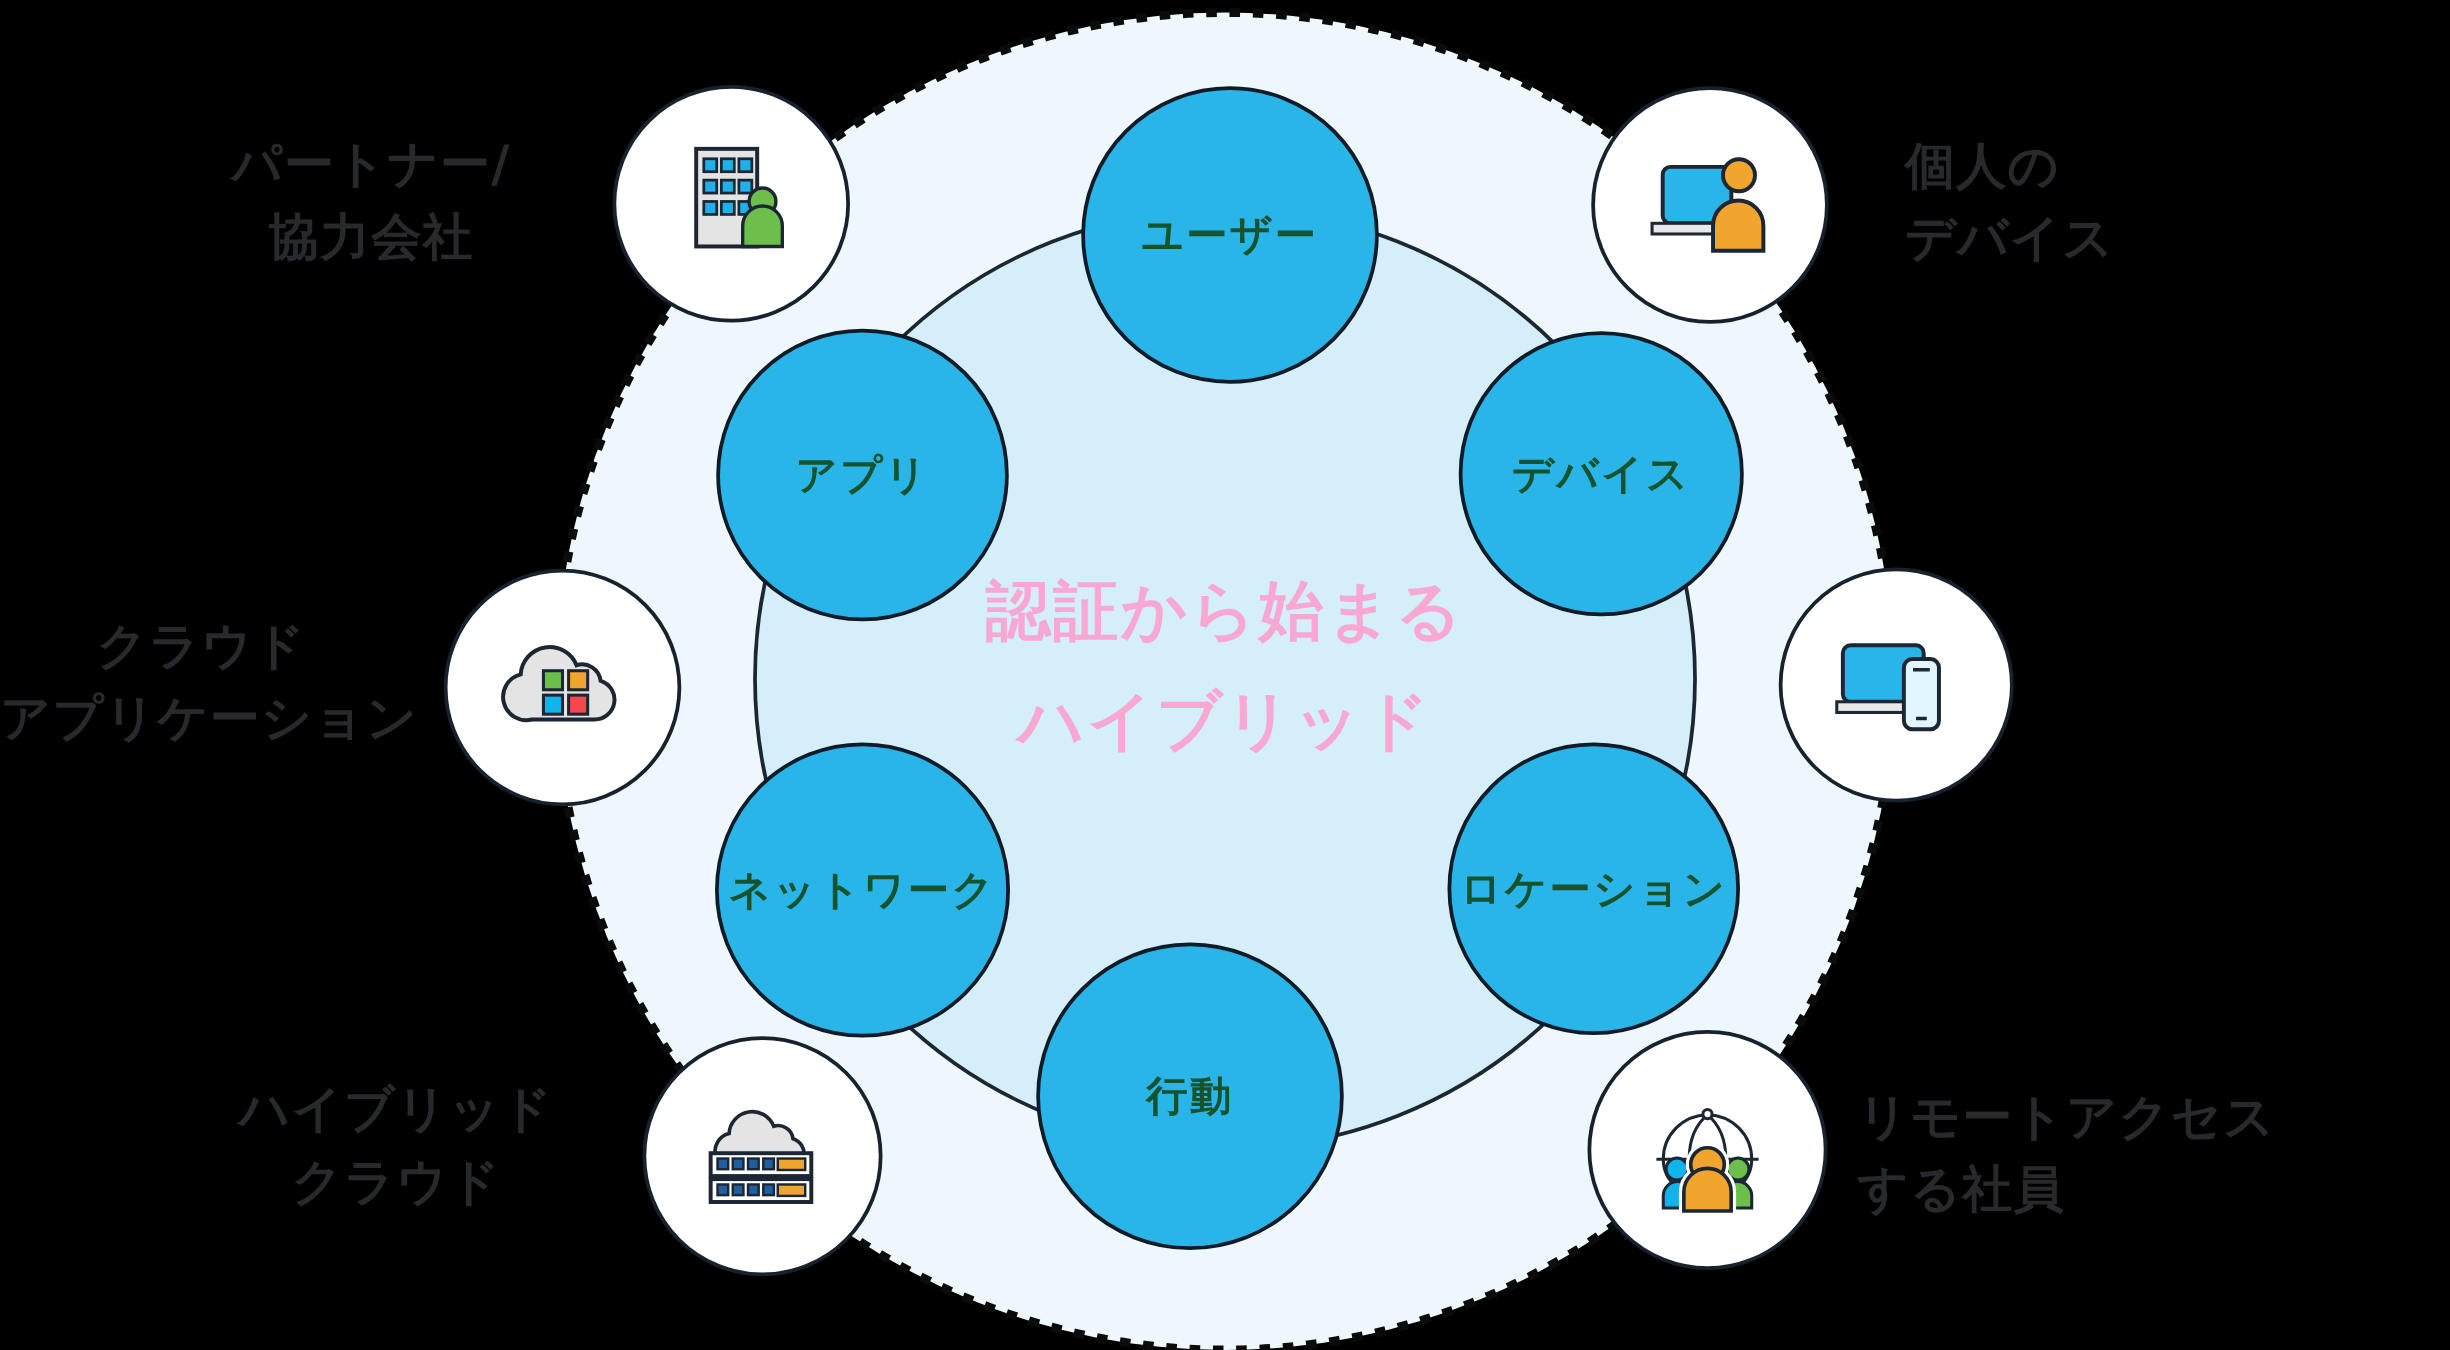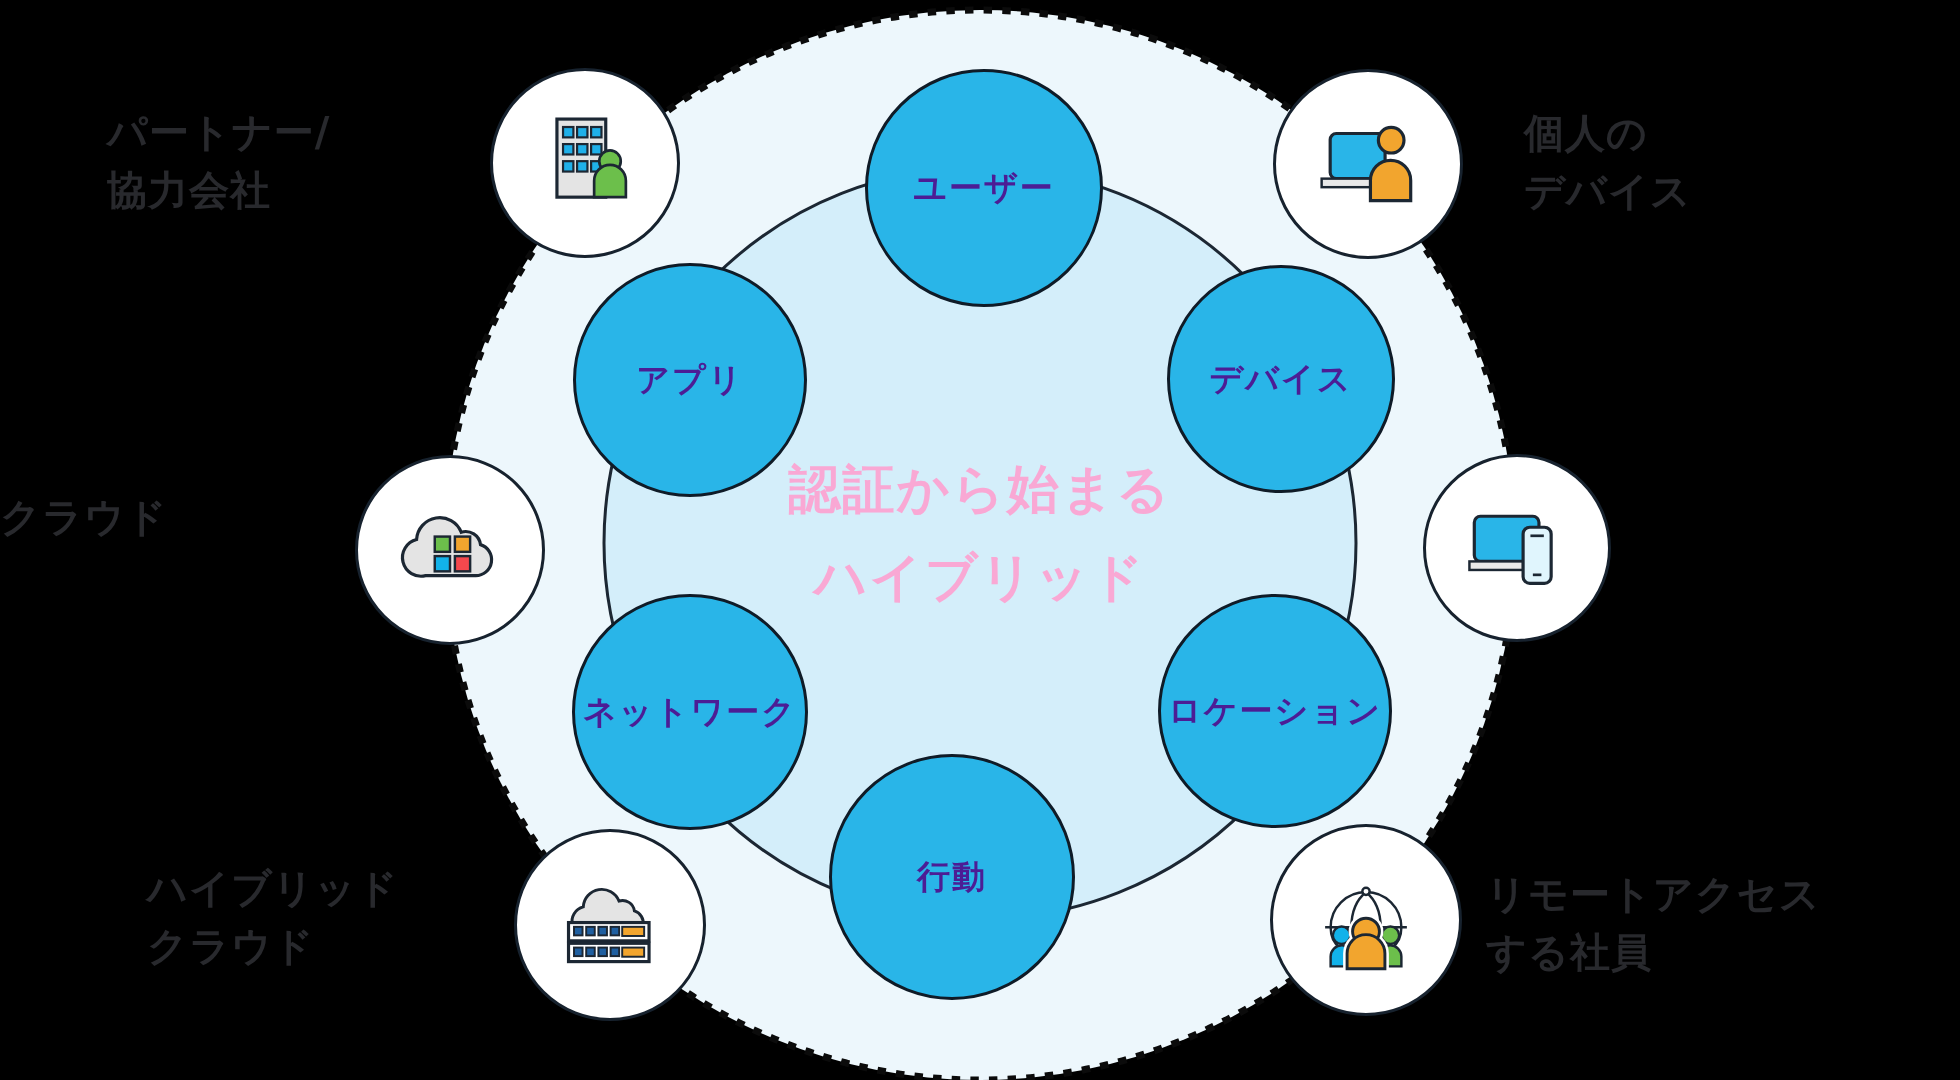--- a/index.html
+++ b/index.html
@@ -5,33 +5,33 @@
   html,body{margin:0;padding:0;background:#000;}
   .stage{
     position:relative;width:1960px;height:1080px;overflow:hidden;background:#000;
     font-family:"DejaVu Sans","Liberation Sans",sans-serif;
   }
   .rings{position:absolute;left:0;top:0;}
   .bubble{
     position:absolute;border-radius:50%;
     background:#29b5e8;border:3px solid #0f1b27;box-sizing:border-box;
     display:flex;align-items:center;justify-content:center;
-    color:#4c1d95;font-weight:bold;font-size:33px;letter-spacing:2px;white-space:nowrap;
+    color:#14532d;font-weight:bold;font-size:33px;letter-spacing:2px;white-space:nowrap;
   }
   .node{
     position:absolute;border-radius:50%;
     background:#fff;border:3px solid #17222e;box-sizing:border-box;
     display:flex;align-items:center;justify-content:center;
   }
   .node svg{width:122px;height:122px;}
   .olabel{
     position:absolute;color:#28292d;font-weight:bold;font-size:40px;line-height:58px;
     letter-spacing:1px;white-space:nowrap;
   }
-  .olabel.right{text-align:left;}
+  .olabel.right{text-align:center;}
   .olabel div{min-height:58px;}
   .center-text{
     position:absolute;left:580px;top:445px;width:800px;text-align:center;
     color:#f9a8d4;font-weight:bold;font-size:52px;line-height:88px;letter-spacing:2px;
   }
 </style>
 </head>
 <body>
 
 <div class="stage">
@@ -164,20 +164,21 @@
     <div>協力会社</div>
   </div>
 
   <div class="olabel" style="left:1484px;top:104px;width:420px;margin-left:40px;">
     <div>個人の</div>
     <div>デバイス</div>
   </div>
 
   <div class="olabel right" style="left:0px;top:488px;width:322px;">
     <div>クラウド</div>
+    <div>アプリケーション</div>
   </div>
 
 
   <div class="olabel right" style="left:147px;top:859px;width:340px;">
     <div>ハイブリッド</div>
     <div>クラウド</div>
   </div>
 
   <div class="olabel" style="left:1486px;top:865px;width:430px;">
     <div>リモートアクセス</div>

